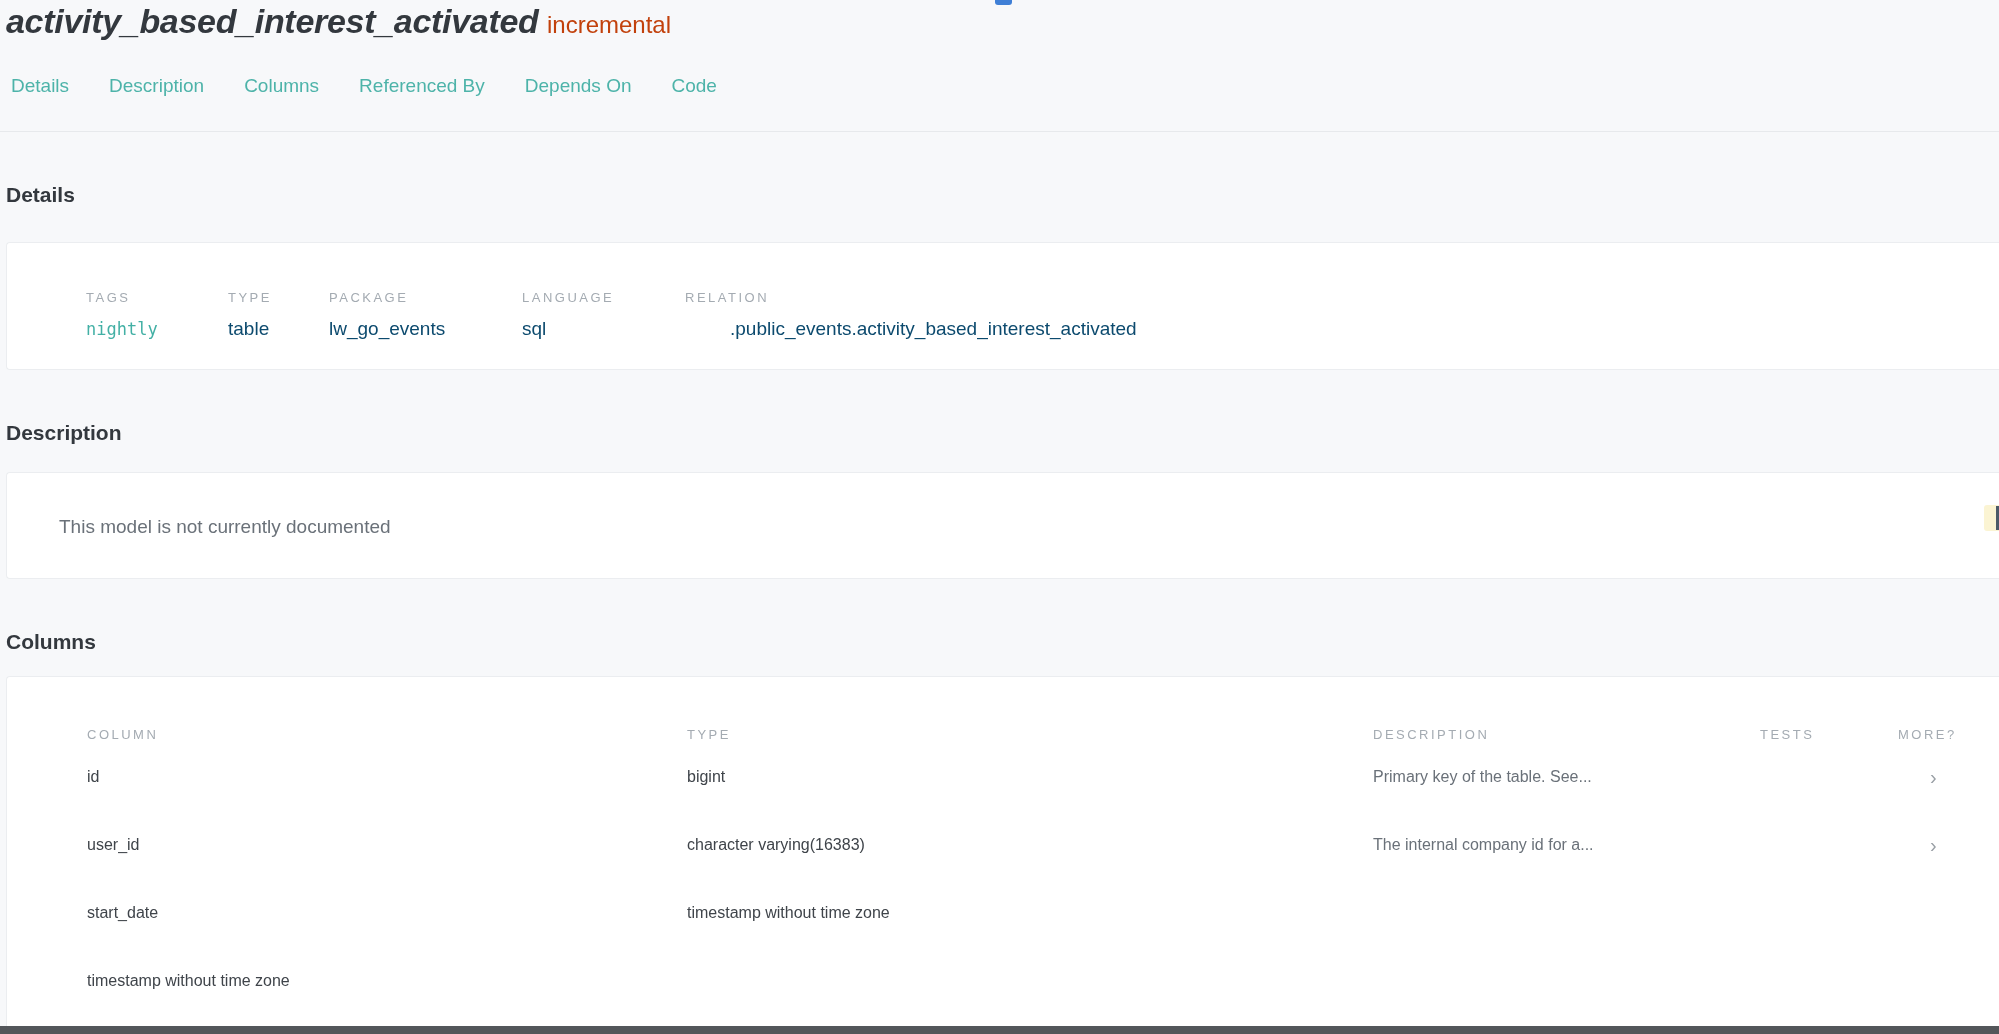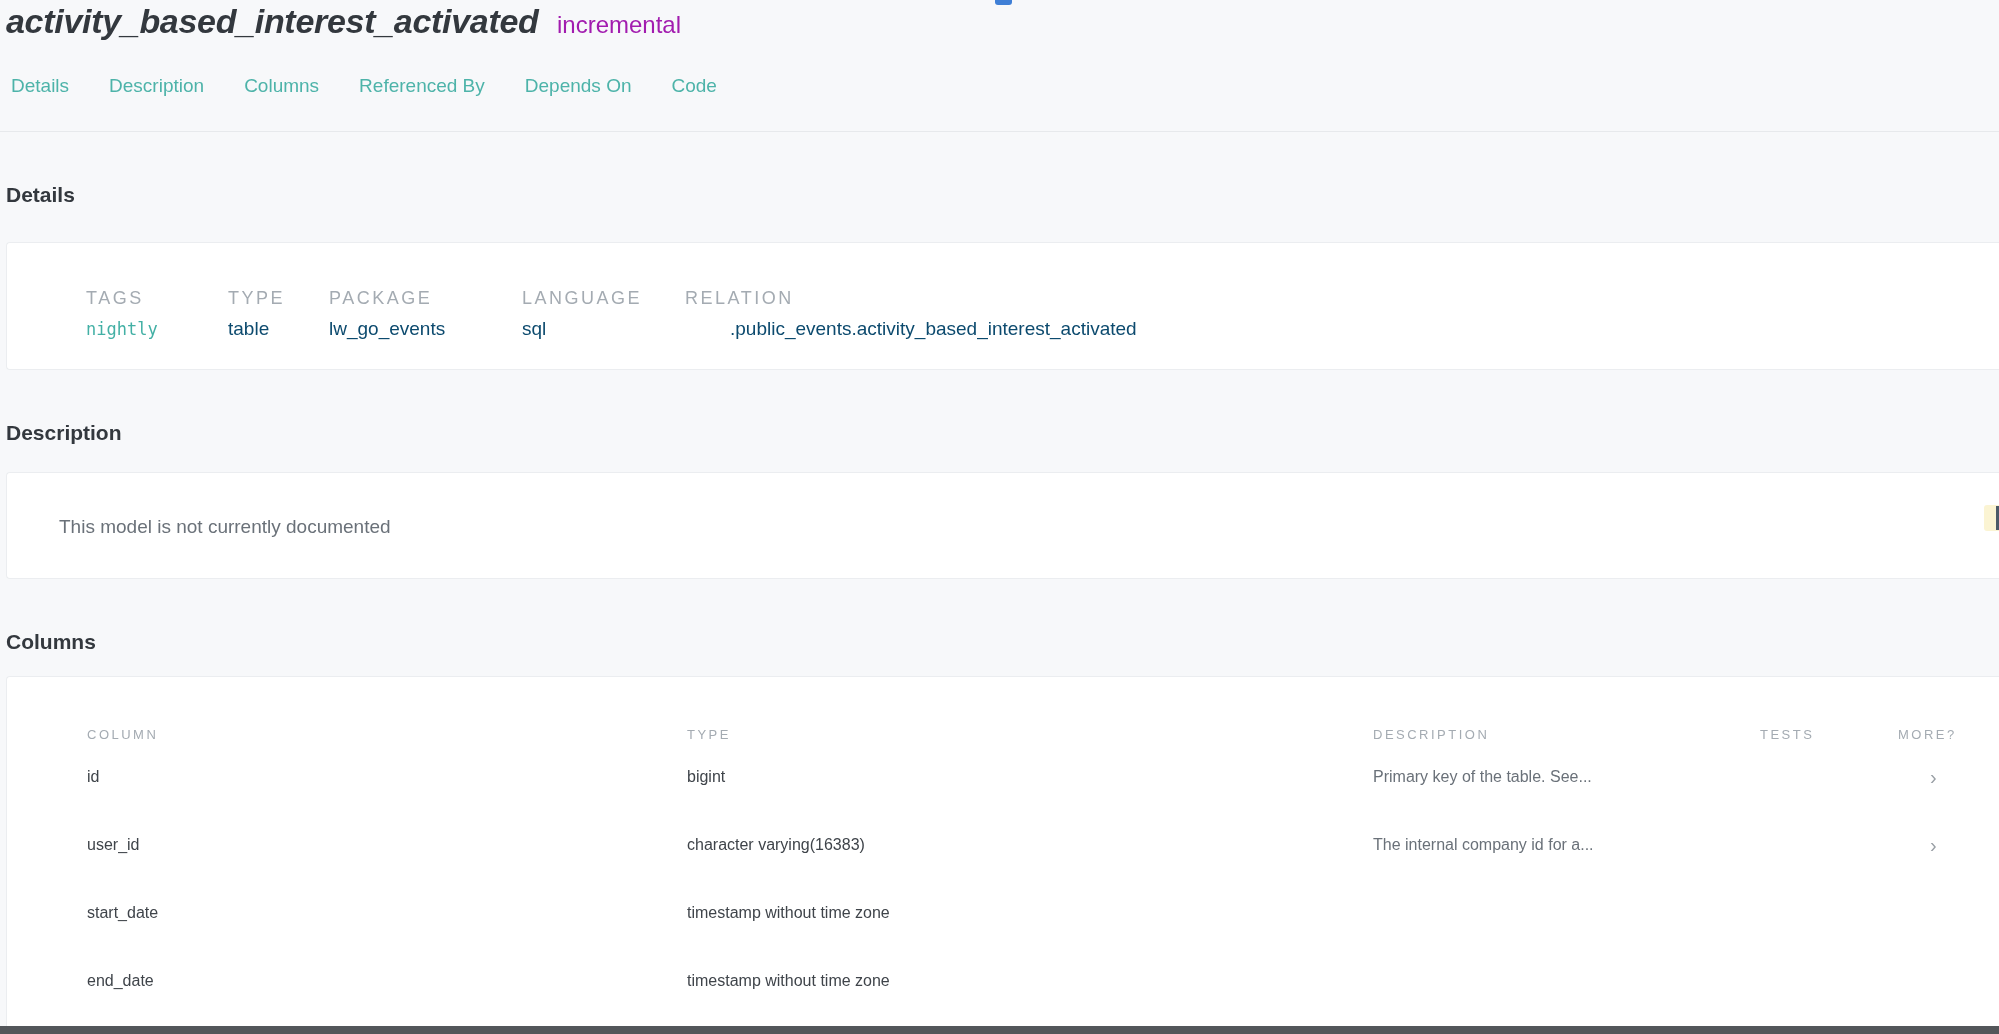--- a/index.html
+++ b/index.html
@@ -8,21 +8,21 @@
     font-family:"Liberation Sans","DejaVu Sans",sans-serif;
     background:#f7f8fa;
     color:#3f444a;
     overflow:hidden;
   }
   .page { position:relative; width:1999px; height:1034px; overflow:hidden; }
 
   
   .model-header { padding:2px 0 0 6px; }
   .model-title { display:inline; font-size:34px; font-weight:700; color:#33383e; letter-spacing:-0.3px;font-style:italic; }
-  .model-subtitle { display:inline; margin-left:14px; font-size:24px; font-weight:400; color:#a21caf; }
+  .model-subtitle { display:inline; margin-left:4px; font-size:24px; font-weight:400; color:#c2410c; }
 
   .clipped-link-fragment {
     position:absolute; left:995px; top:0; width:17px; height:5px;
     background:#3f7fd6; border-radius:0 0 3px 3px;
   }
 
   .tabs {
     display:flex; gap:40px; padding:0 0 0 11px; margin-top:34px;
     border-bottom:1px solid #e7e9ec; padding-bottom:34px;
   }
@@ -43,21 +43,21 @@
   .details-card { margin-top:32px; height:128px; padding:47px 0 0 79px; }
   .details-fields { display:flex; }
   .detail-field { flex:0 0 auto; }
   .detail-field.f-tags     { width:142px; }
   .detail-field.f-owner    { width:257px; }
   .detail-field.f-type     { width:101px; }
   .detail-field.f-package  { width:193px; }
   .detail-field.f-language { width:163px; }
   .detail-field.f-relation { flex:1 1 auto; }
   .detail-label {
-    font-size:18px; color:#a4abb2; letter-spacing:2.5px; line-height:16px; font-weight:400;
+    font-size:13px; color:#a4abb2; letter-spacing:2.5px; line-height:16px; font-weight:400;
   }
   .detail-value { margin-top:11px; font-size:19px; color:#0c4a6e; line-height:24px; }
   .detail-value.tag-value {
     font-family:"DejaVu Sans Mono","Liberation Mono",monospace;
     font-size:17px; color:#43b0a5;
   }
   .detail-value.relation-value { padding-left:45px; }
 
   
   .description-card { margin-top:24px; height:107px; padding:42px 8px 0 52px; }
@@ -176,21 +176,20 @@
 
     <div class="col-grid data-row">
       <div class="td">start_date</div>
       <div class="td">timestamp without time zone</div>
       <div class="td desc"></div>
       <div class="td"></div>
       <div class="td more"></div>
     </div>
 
     <div class="col-grid data-row">
-      <div class="td">end_date</div>
       <div class="td">timestamp without time zone</div>
       <div class="td desc"></div>
       <div class="td"></div>
       <div class="td more"></div>
     </div>
 
   </div>
 
   <div class="bottom-bar"></div>
 

